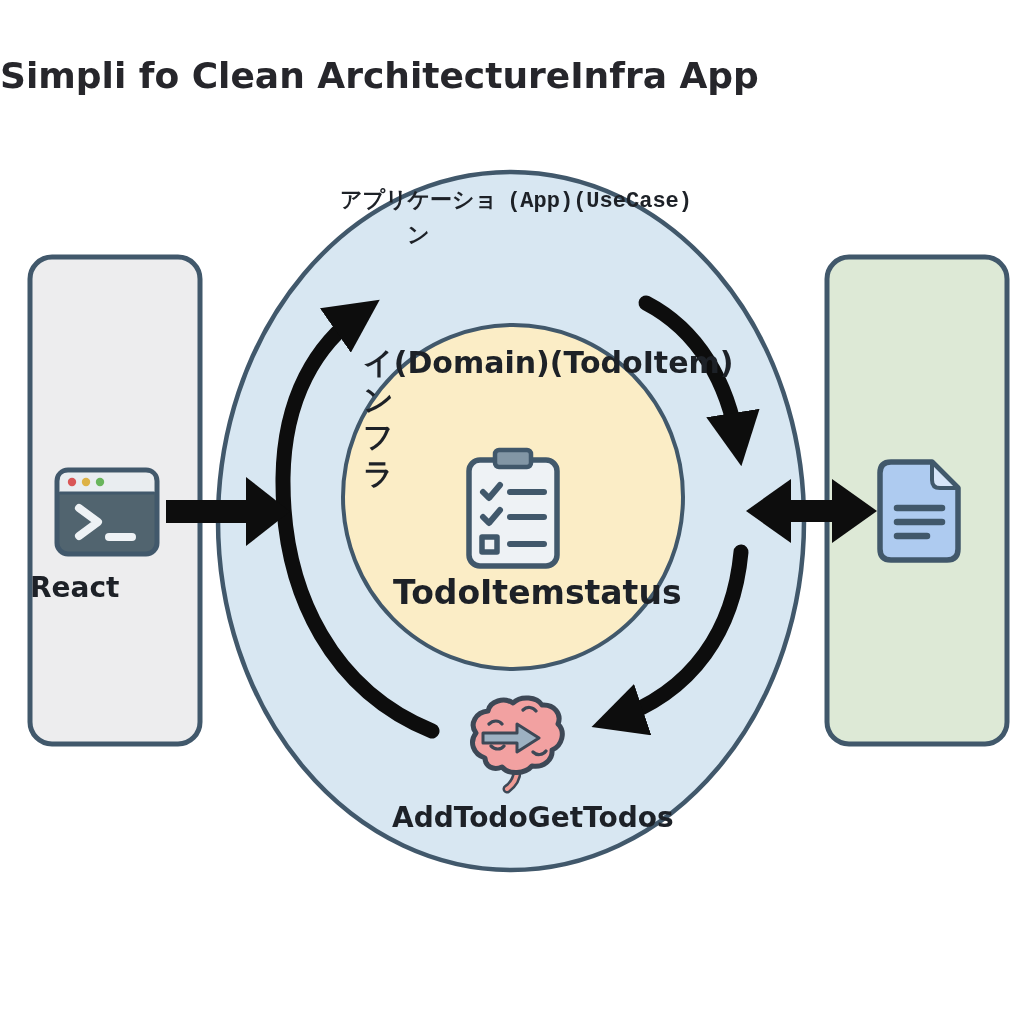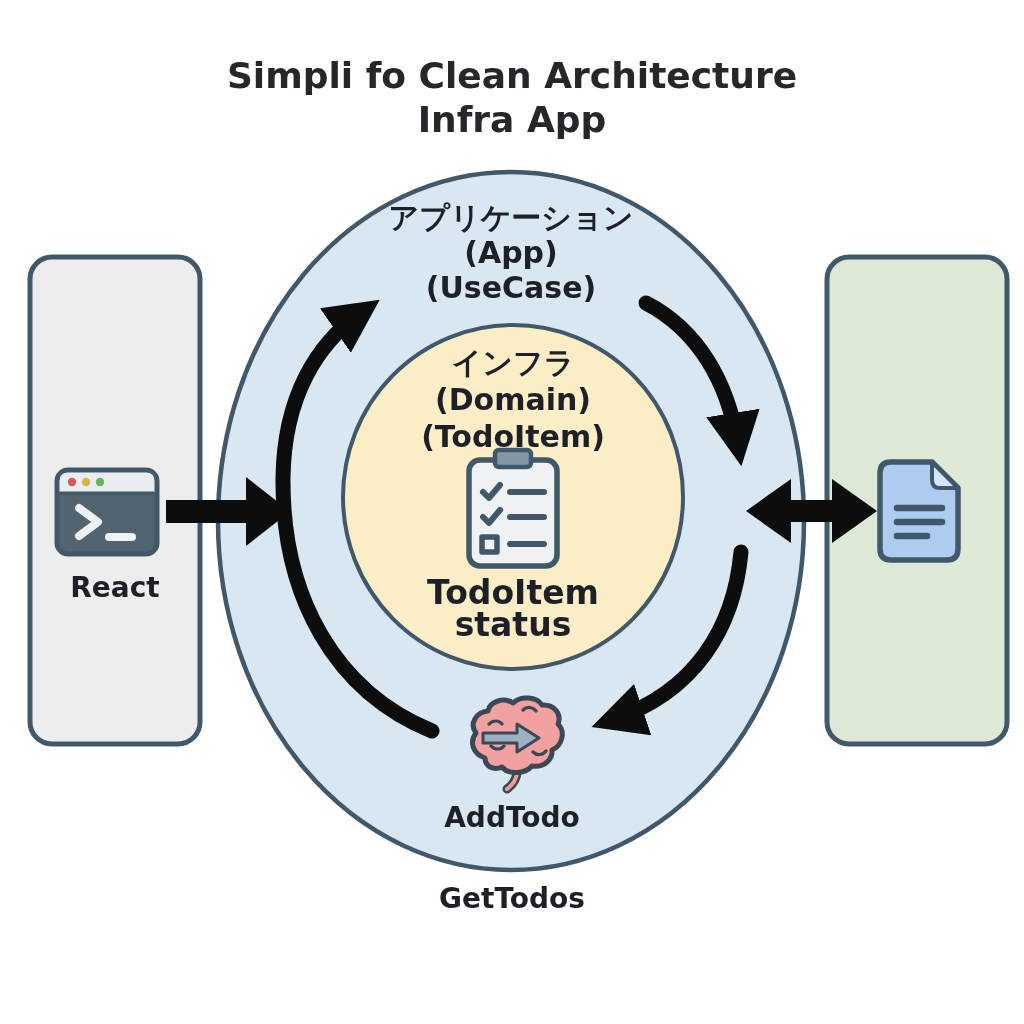--- a/index.html
+++ b/index.html
@@ -10,28 +10,28 @@
     --brain-fill:#f2a1a1; --brain-arrow:#9db1c2; --clip-fill:#8296a5;
     --board-fill:#eef2f5;
   }
   html,body{margin:0;padding:0;background:#fff;}
   .canvas{
     position:relative; width:1024px; height:1024px; background:var(--background);
     font-family:"DejaVu Sans", sans-serif; overflow:hidden;
   }
   .scene{position:absolute; left:0; top:0;}
   .label-stack{
-    position:absolute; display:flex; flex-direction:column; align-items:center;
+    position:absolute; display:flex; align-items:flex-start;
     font-weight:700; color:var(--text); text-align:center; pointer-events:none;
   }
   .page-title{left:0; top:54px; width:1024px; font-size:36px; line-height:44px; color:#26262b;}
-  .app-labels{left:330px; top:200px; width:362px; font-size:30px; line-height:35px;}
+  .app-labels{left:330px; top:184px; width:362px; font-size:22px; line-height:35px;font-family:Liberation Mono, monospace;}
   .domain-labels{left:363px; top:344px; width:300px; font-size:30px; line-height:37px;}
   .domain-caption{left:393px; top:577px; width:240px; font-size:33px; line-height:32px;}
-  .usecase-caption{left:392px; top:801px; width:240px; font-size:28px; line-height:33px;gap:48px;}
+  .usecase-caption{left:392px; top:801px; width:240px; font-size:28px; line-height:33px;}
   .ui-title{left:30px; top:299px; width:170px; font-size:27px; line-height:35px;}
   .ui-caption{left:30px; top:572px; width:170px; font-size:28px; line-height:32px;gap:20px;}
   .infra-title{left:827px; top:310px; width:180px; font-size:28px; line-height:36px;}
   .infra-caption{left:827px; top:568px; width:180px; font-size:28px; line-height:32px;}
 
   .ellipse-app{fill:var(--app-ring-fill); stroke:var(--outline); stroke-width:4.5;}
   .circle-domain{fill:var(--domain-fill); stroke:var(--outline); stroke-width:4;}
   .box-ui{fill:var(--ui-box-fill); stroke:var(--outline); stroke-width:5;}
   .box-infra{fill:var(--infra-box-fill); stroke:var(--outline); stroke-width:5;}
   .arrow-fill{fill:var(--arrow);}

